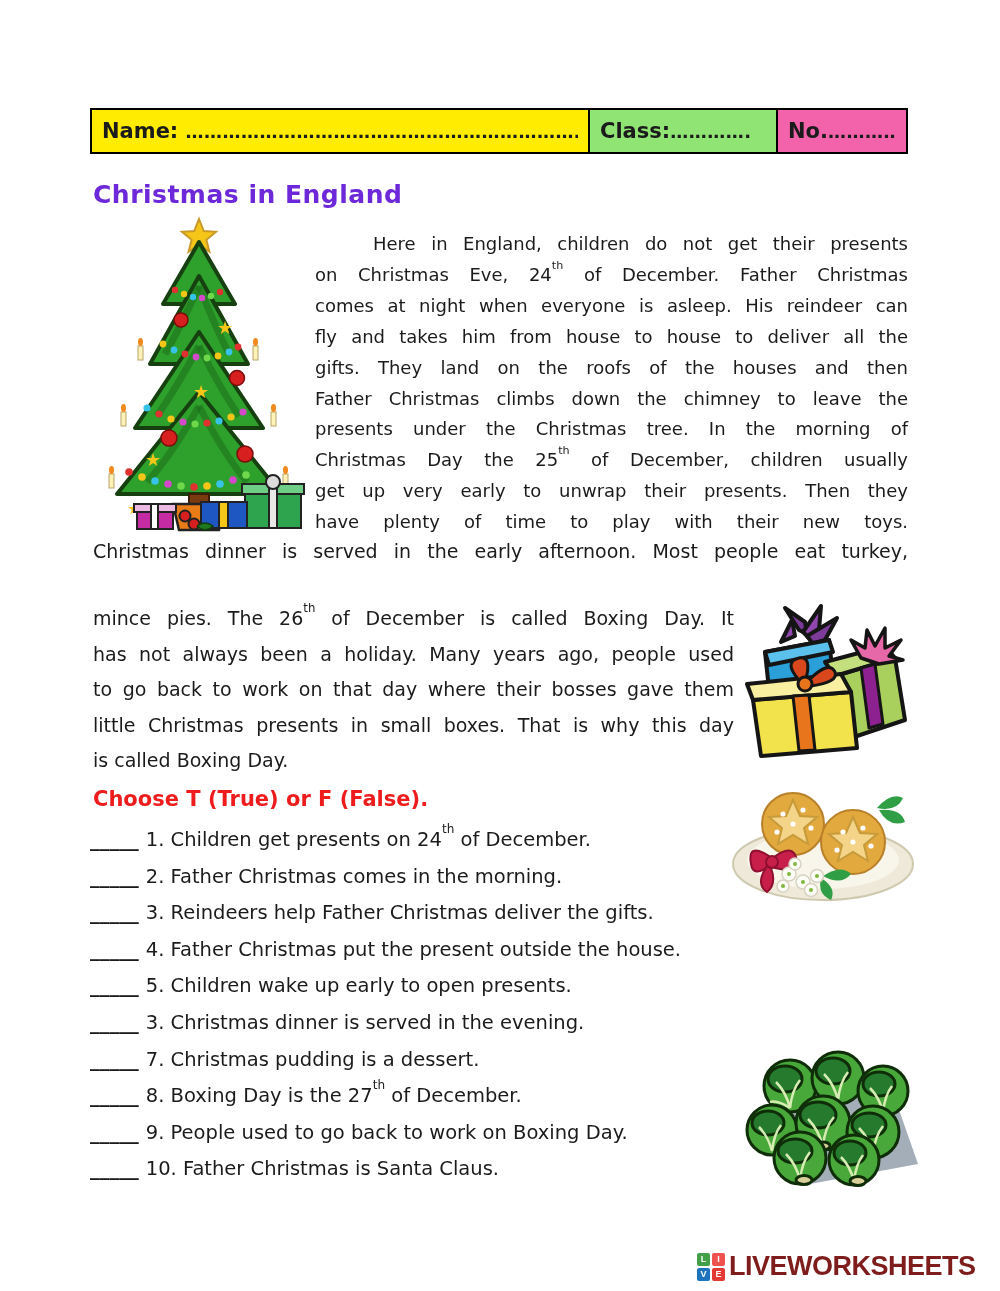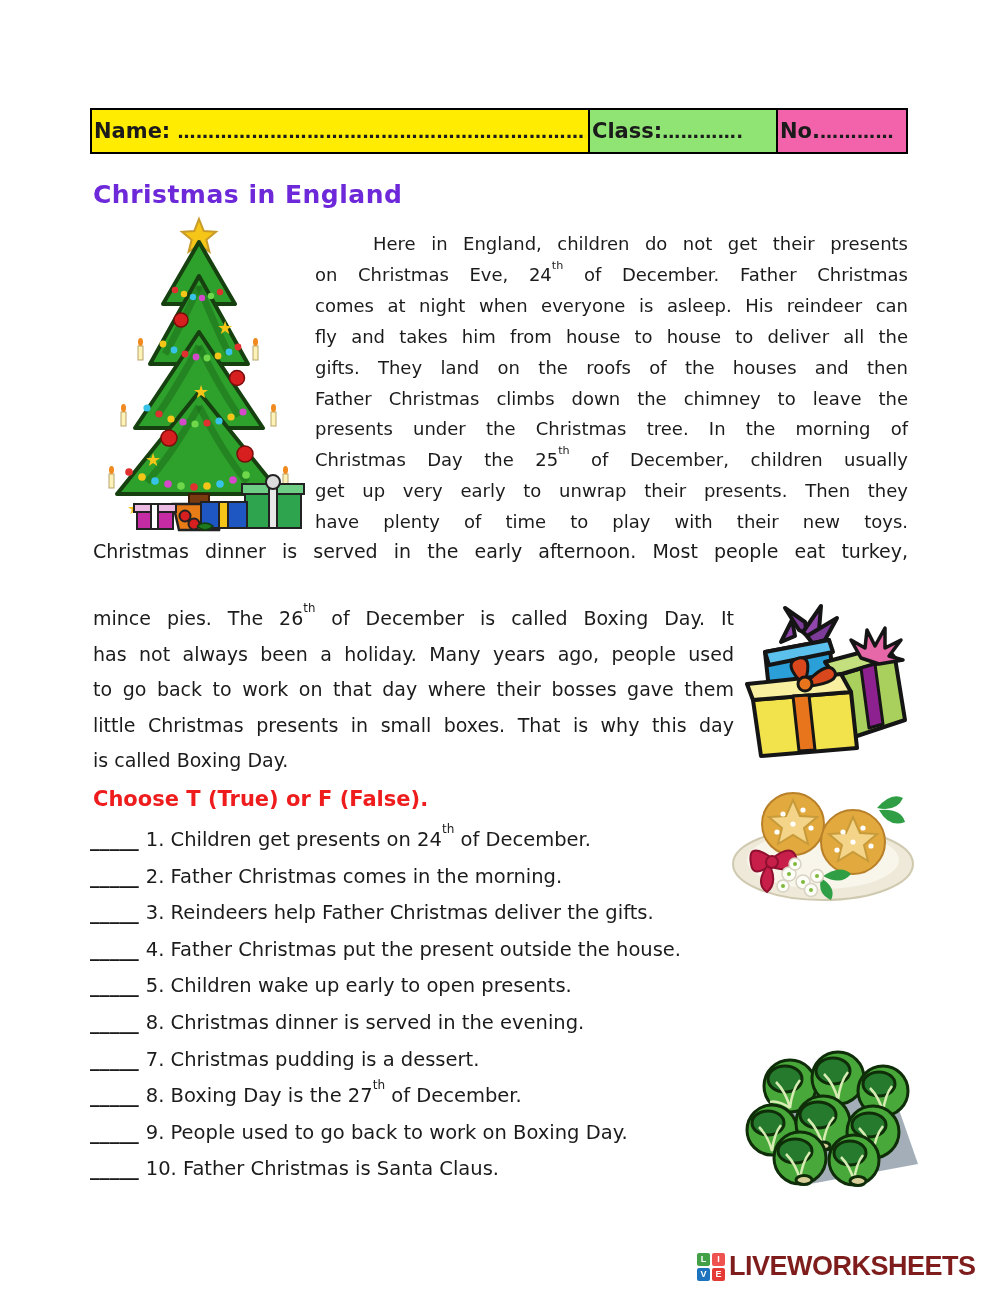--- a/index.html
+++ b/index.html
@@ -2,21 +2,21 @@
 <html><head>
 <meta charset="utf-8">
 <style>
   html,body{margin:0;padding:0;background:#fff;}
   .page{position:relative;width:1000px;height:1291px;background:#ffffff;
         font-family:"DejaVu Sans",sans-serif;color:#1b1b1b;overflow:hidden;}
 
   
   .hdr{position:absolute;left:90px;top:108px;width:818px;height:46px;display:flex;
        border:2.5px solid #000;box-sizing:border-box;}
-  .cell{display:flex;align-items:center;padding:0 2px;font-weight:bold;font-size:21px;
+  .cell{display:flex;align-items:center;padding:0 10px;font-weight:bold;font-size:21px;
         box-sizing:border-box;white-space:nowrap;overflow:hidden;}
   .cell+.cell{border-left:2.5px solid #000;}
   .c-name{width:496px;background:#ffec00;}
   .c-class{width:188px;background:#8fe473;}
   .c-no{flex:1;background:#f263ac;}
   .dots{font-weight:bold;font-size:18px;letter-spacing:0.5px;overflow:hidden;}
 
   .title{position:absolute;left:93px;top:180px;font-size:25px;font-weight:bold;
          color:#6d28d9;letter-spacing:0.5px;}
 
@@ -200,21 +200,21 @@
     </g>
   </svg>
 
   <div class="task-heading">Choose T (True) or F (False).</div>
   <div class="questions">
       <div class="qrow"><span class="qblank">_____</span><span>1. Children get presents on 24</span><sup>th</sup><span> of December.</span></div>
       <div class="qrow"><span class="qblank">_____</span><span>2. Father Christmas comes in the morning.</span></div>
       <div class="qrow"><span class="qblank">_____</span><span>3. Reindeers help Father Christmas deliver the gifts.</span></div>
       <div class="qrow"><span class="qblank">_____</span><span>4. Father Christmas put the present outside the house.</span></div>
       <div class="qrow"><span class="qblank">_____</span><span>5. Children wake up early to open presents.</span></div>
-      <div class="qrow"><span class="qblank">_____</span><span>8. Christmas dinner is served in the evening.</span></div>
+      <div class="qrow"><span class="qblank">_____</span><span>3. Christmas dinner is served in the evening.</span></div>
       <div class="qrow"><span class="qblank">_____</span><span>7. Christmas pudding is a dessert.</span></div>
       <div class="qrow"><span class="qblank">_____</span><span>8. Boxing Day is the 27</span><sup>th</sup><span> of December.</span></div>
       <div class="qrow"><span class="qblank">_____</span><span>9. People used to go back to work on Boxing Day.</span></div>
       <div class="qrow"><span class="qblank">_____</span><span>10. Father Christmas is Santa Claus.</span></div>
     </div>
 
   <svg class="img-abs" style="left:727px;top:780px" width="192" height="124" viewBox="0 0 192 124">
     <ellipse cx="96" cy="84" rx="90" ry="36" fill="#eee9d8" stroke="#cfc9b0" stroke-width="2"></ellipse>
     <ellipse cx="96" cy="80" rx="76" ry="29" fill="#f8f5ea"></ellipse>
     <g>

